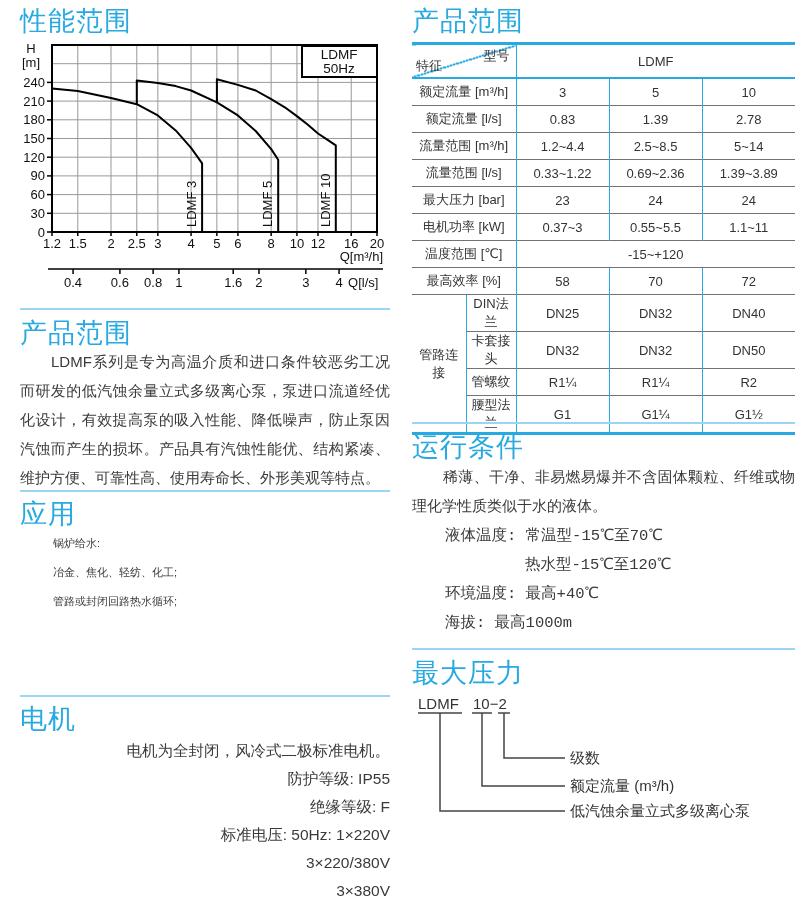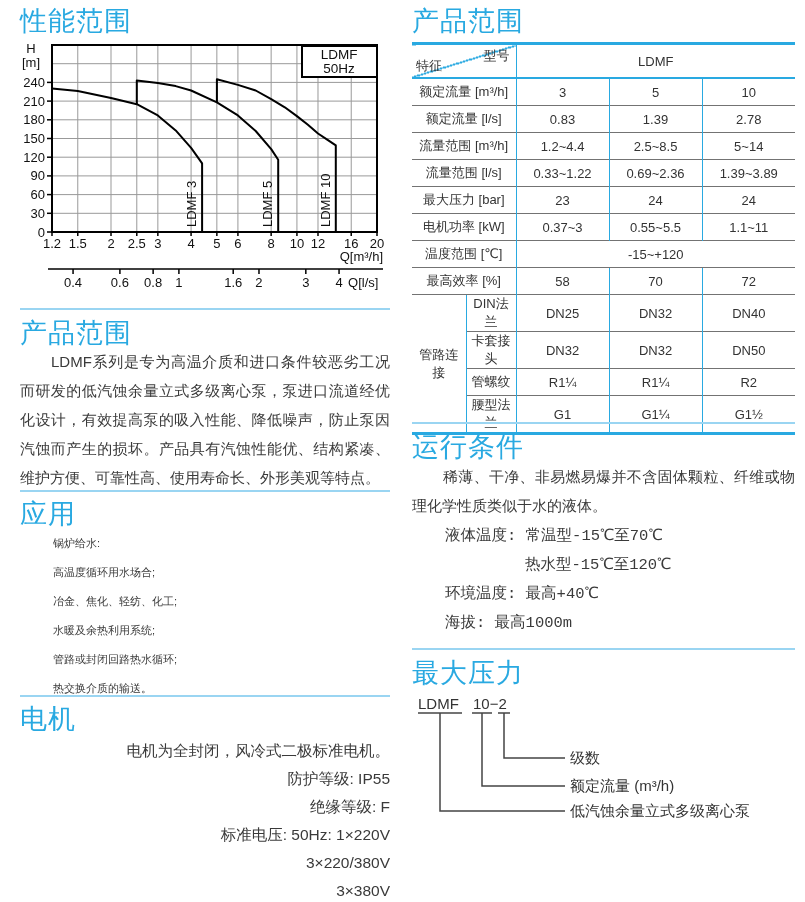--- a/index.html
+++ b/index.html
@@ -140,25 +140,22 @@
     </svg>
   <div class="abs divider" style="top:307px"></div>
 
   <h2 class="abs" style="top:316px">产品范围</h2>
   <p class="abs para indent" style="top:346px">LDMF系列是专为高温介质和进口条件较恶劣工况而研发的低汽蚀余量立式多级离心泵，泵进口流道经优化设计，有效提高泵的吸入性能、降低噪声，防止泵因汽蚀而产生的损坏。产品具有汽蚀性能优、结构紧凑、维护方便、可靠性高、使用寿命长、外形美观等特点。</p>
   <div class="abs divider" style="top:489px"></div>
 
   <h2 class="abs" style="top:497px">应用</h2>
   <div class="abs" style="top:528px">
     <div class="list-line">锅炉给水:</div>
-    <div class="list-line">高温度循环用水场合;</div>
     <div class="list-line">冶金、焦化、轻纺、化工;</div>
-    <div class="list-line">水暖及余热利用系统;</div>
     <div class="list-line">管路或封闭回路热水循环;</div>
-    <div class="list-line">热交换介质的输送。</div>
   </div>
   <div class="abs divider" style="top:694px"></div>
 
   <h2 class="abs" style="top:702px">电机</h2>
   <div class="abs" style="top:736px">
     <div class="motor-line">电机为全封闭，风冷式二极标准电机。</div>
     <div class="motor-line">防护等级: IP55</div>
     <div class="motor-line">绝缘等级: F</div>
     <div class="motor-line">标准电压: 50Hz: 1×220V</div>
     <div class="motor-line motor-cont">3×220/380V</div>

